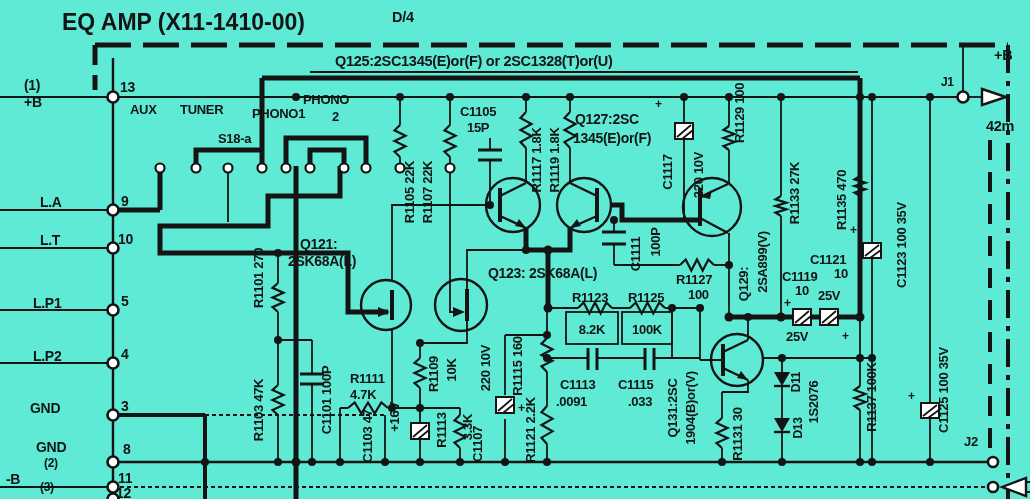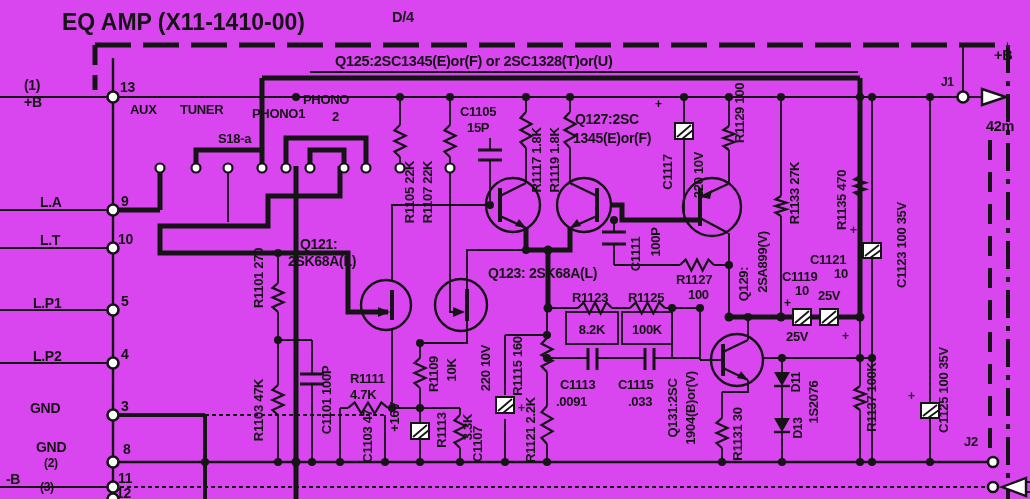--- a/index.html
+++ b/index.html
@@ -1,16 +1,16 @@
 <!DOCTYPE html>
 <html><head>
 <meta charset="utf-8">
 <style>
   html,body{margin:0;padding:0;background:#e8e8e4;}
-  #stage{position:relative;width:1030px;height:499px;background:#d946ef;overflow:hidden;
+  #stage{position:relative;width:1030px;height:499px;background:#5eead4;overflow:hidden;
          font-family:"Liberation Sans", sans-serif;}
   svg{position:absolute;left:0;top:0;}
   svg text{fill:#141414;font-family:"Liberation Sans", sans-serif;font-weight:bold;
            font-size:13px;letter-spacing:-0.3px;}
   text.big{font-size:23px;letter-spacing:0px;}
   text.note{font-size:14.5px;}
   text.pin{font-size:14px;}
   text.sm{font-size:12px;}
   text.q{font-size:14px;}
   .w{stroke:#141414;fill:none;stroke-width:1.8;}

